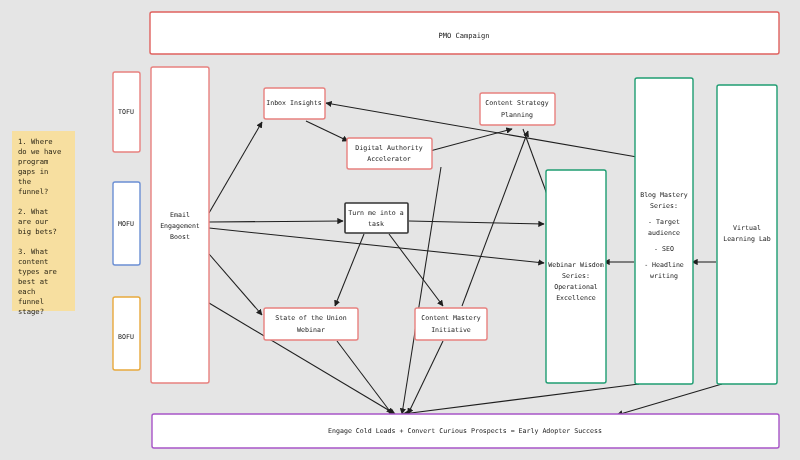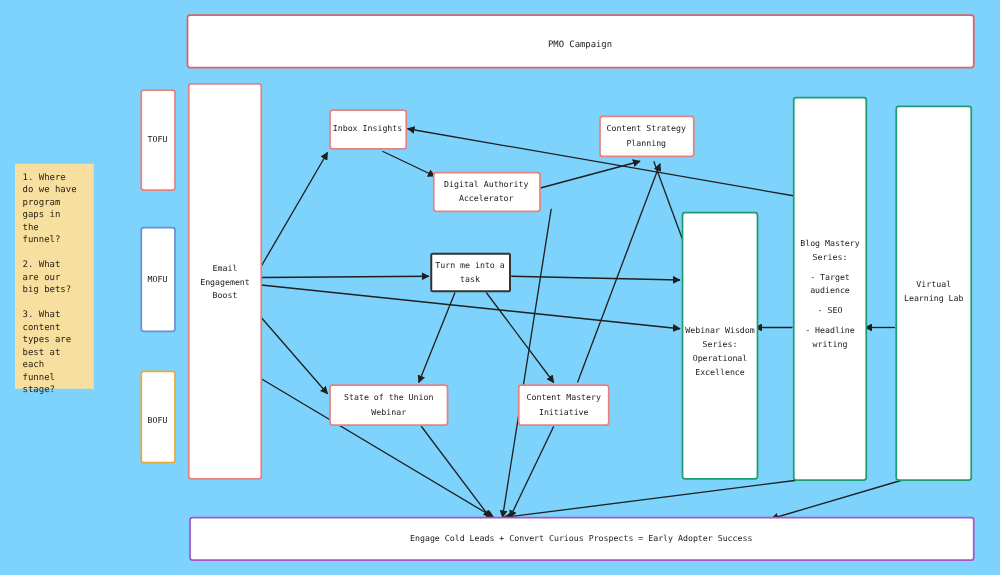--- a/index.html
+++ b/index.html
@@ -4,21 +4,21 @@
 <style>
   html, body {
     margin: 0;
     padding: 0;
     background: #ffffff;
   }
   #canvas-wrap {
     position: relative;
     width: 800px;
     height: 460px;
-    background: #7dd3fc;
+    background: #e5e5e5;
     font-family: "DejaVu Sans Mono", "Liberation Mono", monospace;
     overflow: hidden;
   }
   svg#diagram {
     position: absolute;
     left: 0;
     top: 0;
     width: 800px;
     height: 460px;
   }

